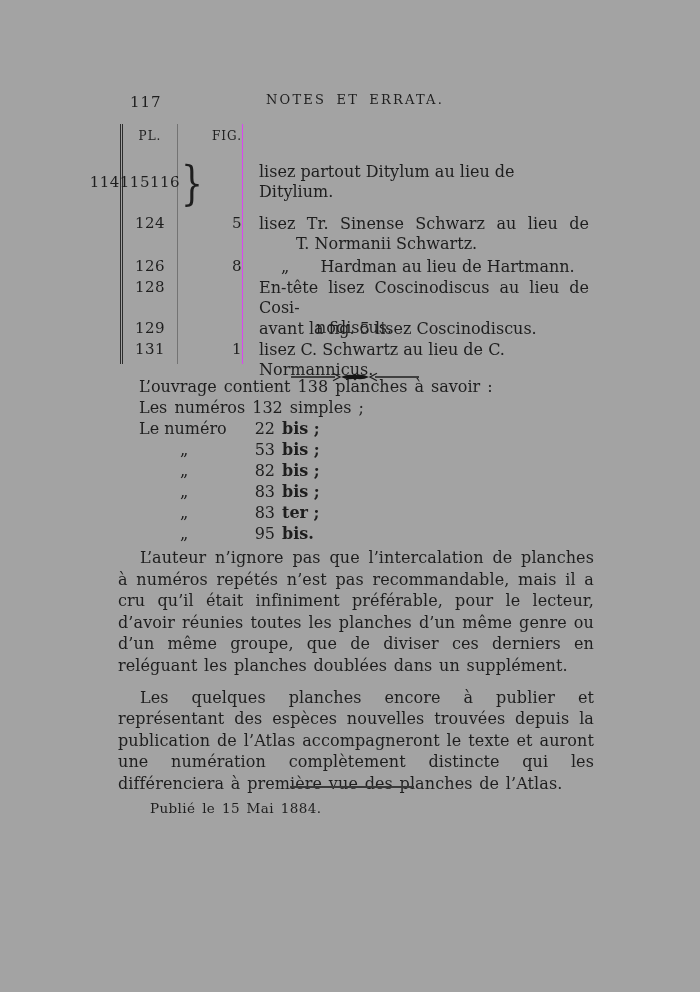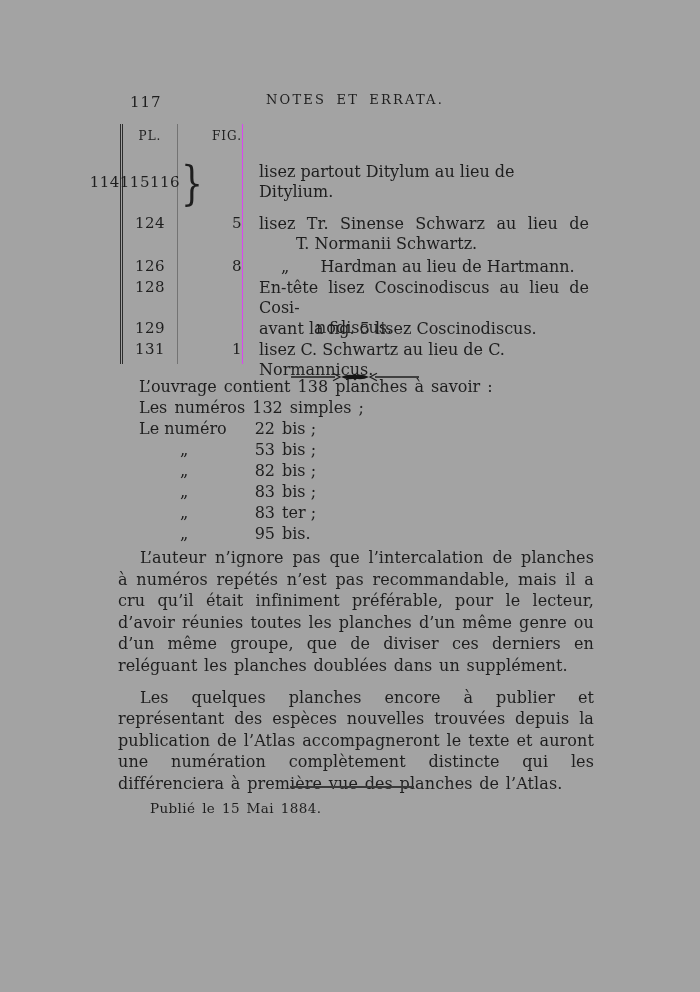--- a/index.html
+++ b/index.html
@@ -52,21 +52,21 @@
   
   .divider { position: absolute; top: 369px; left: 118px; width: 474px; text-align: center; }
 
   
   .body-text { position: absolute; top: 376px; left: 118px; width: 476px; font-size: 16px; }
   .ps-line { line-height: 21px; padding-left: 21px; word-spacing: 2px; }
   .ps-row  { line-height: 21px; }
   .ps-label { display: inline-block; width: 112px; margin-left: 21px; }
   .ps-ditto { padding-left: 41px; }
   .ps-num { display: inline-block; width: 24px; text-align: right; }
-  .ps-suffix { margin-left: 7px; }
+  .ps-suffix { margin-left: 7px; font-weight: bold; }
   .para { text-align: justify; text-indent: 22px; line-height: 21.6px; word-spacing: 1.5px; letter-spacing: 0.1px; }
   .para.p1 { margin-top: 3px; }
   .para.p2 { margin-top: 10px; }
 
   
   .foot-rule { position: absolute; top: 786px; left: 290px; width: 124px; height: 2px; background: #3a3a3a; }
   .pub-note { position: absolute; top: 800px; left: 150px; font-size: 13.5px; letter-spacing: 0.4px; word-spacing: 2px; }
 </style>
 </head>
 <body>

